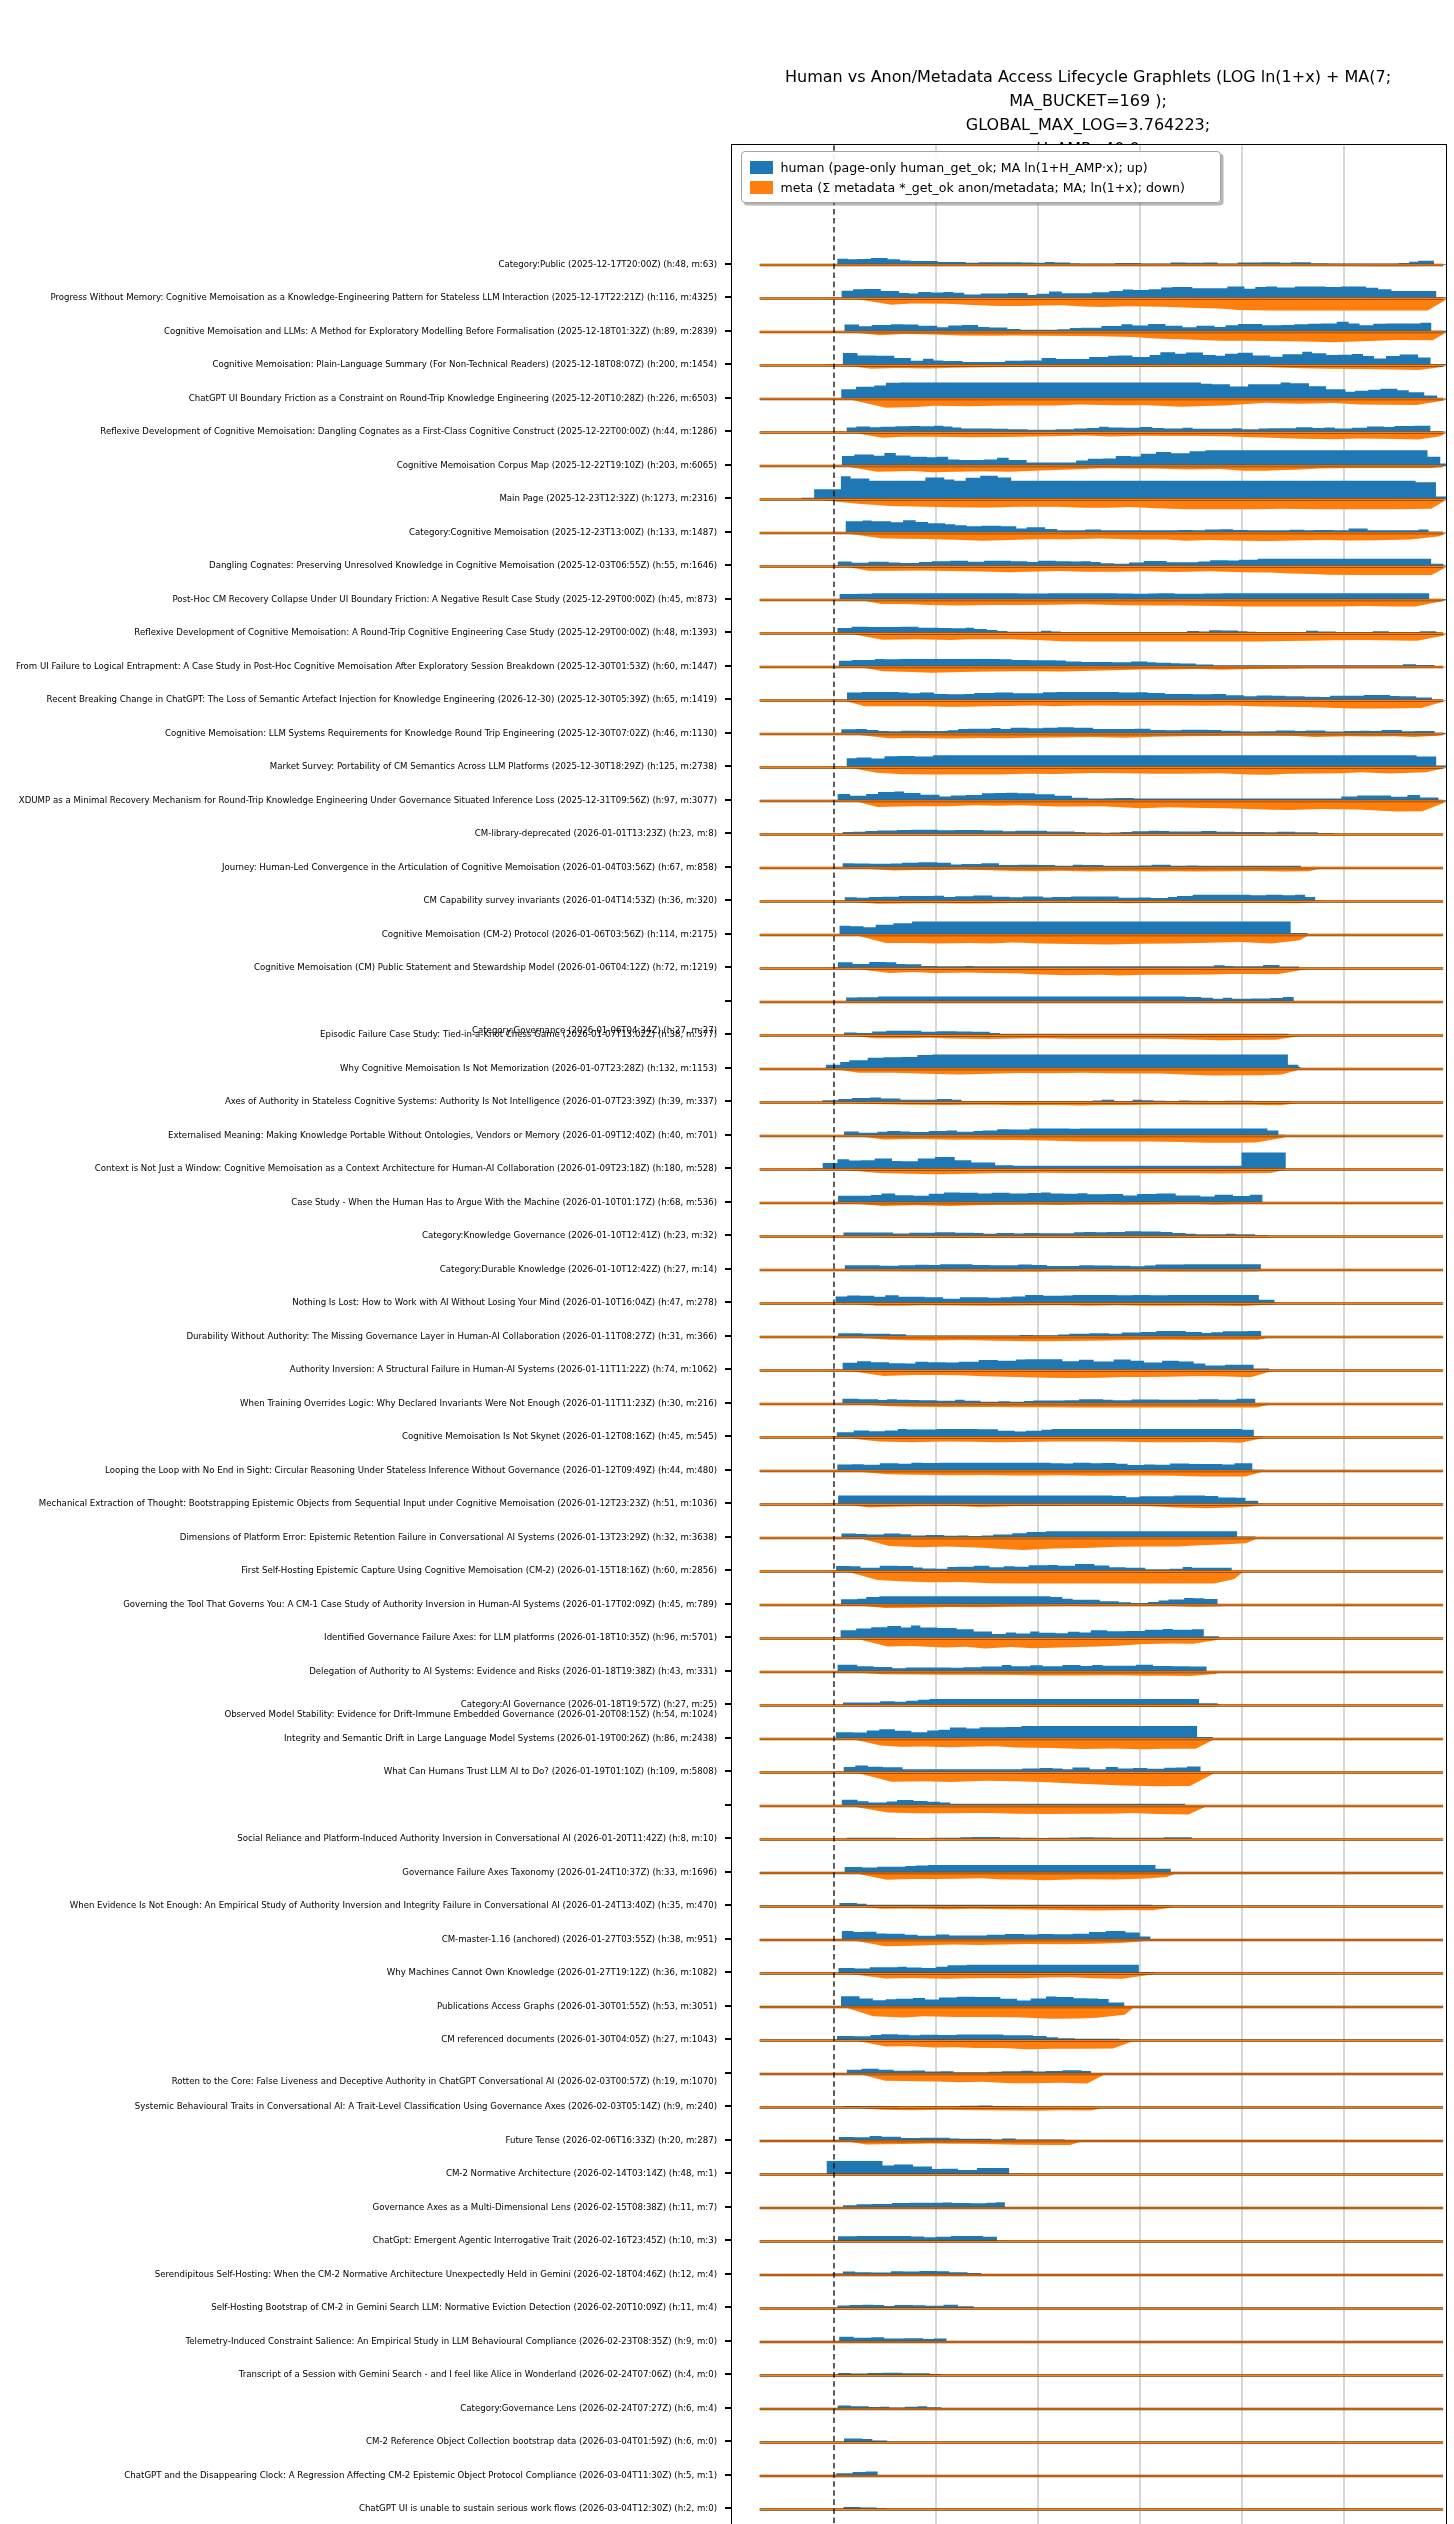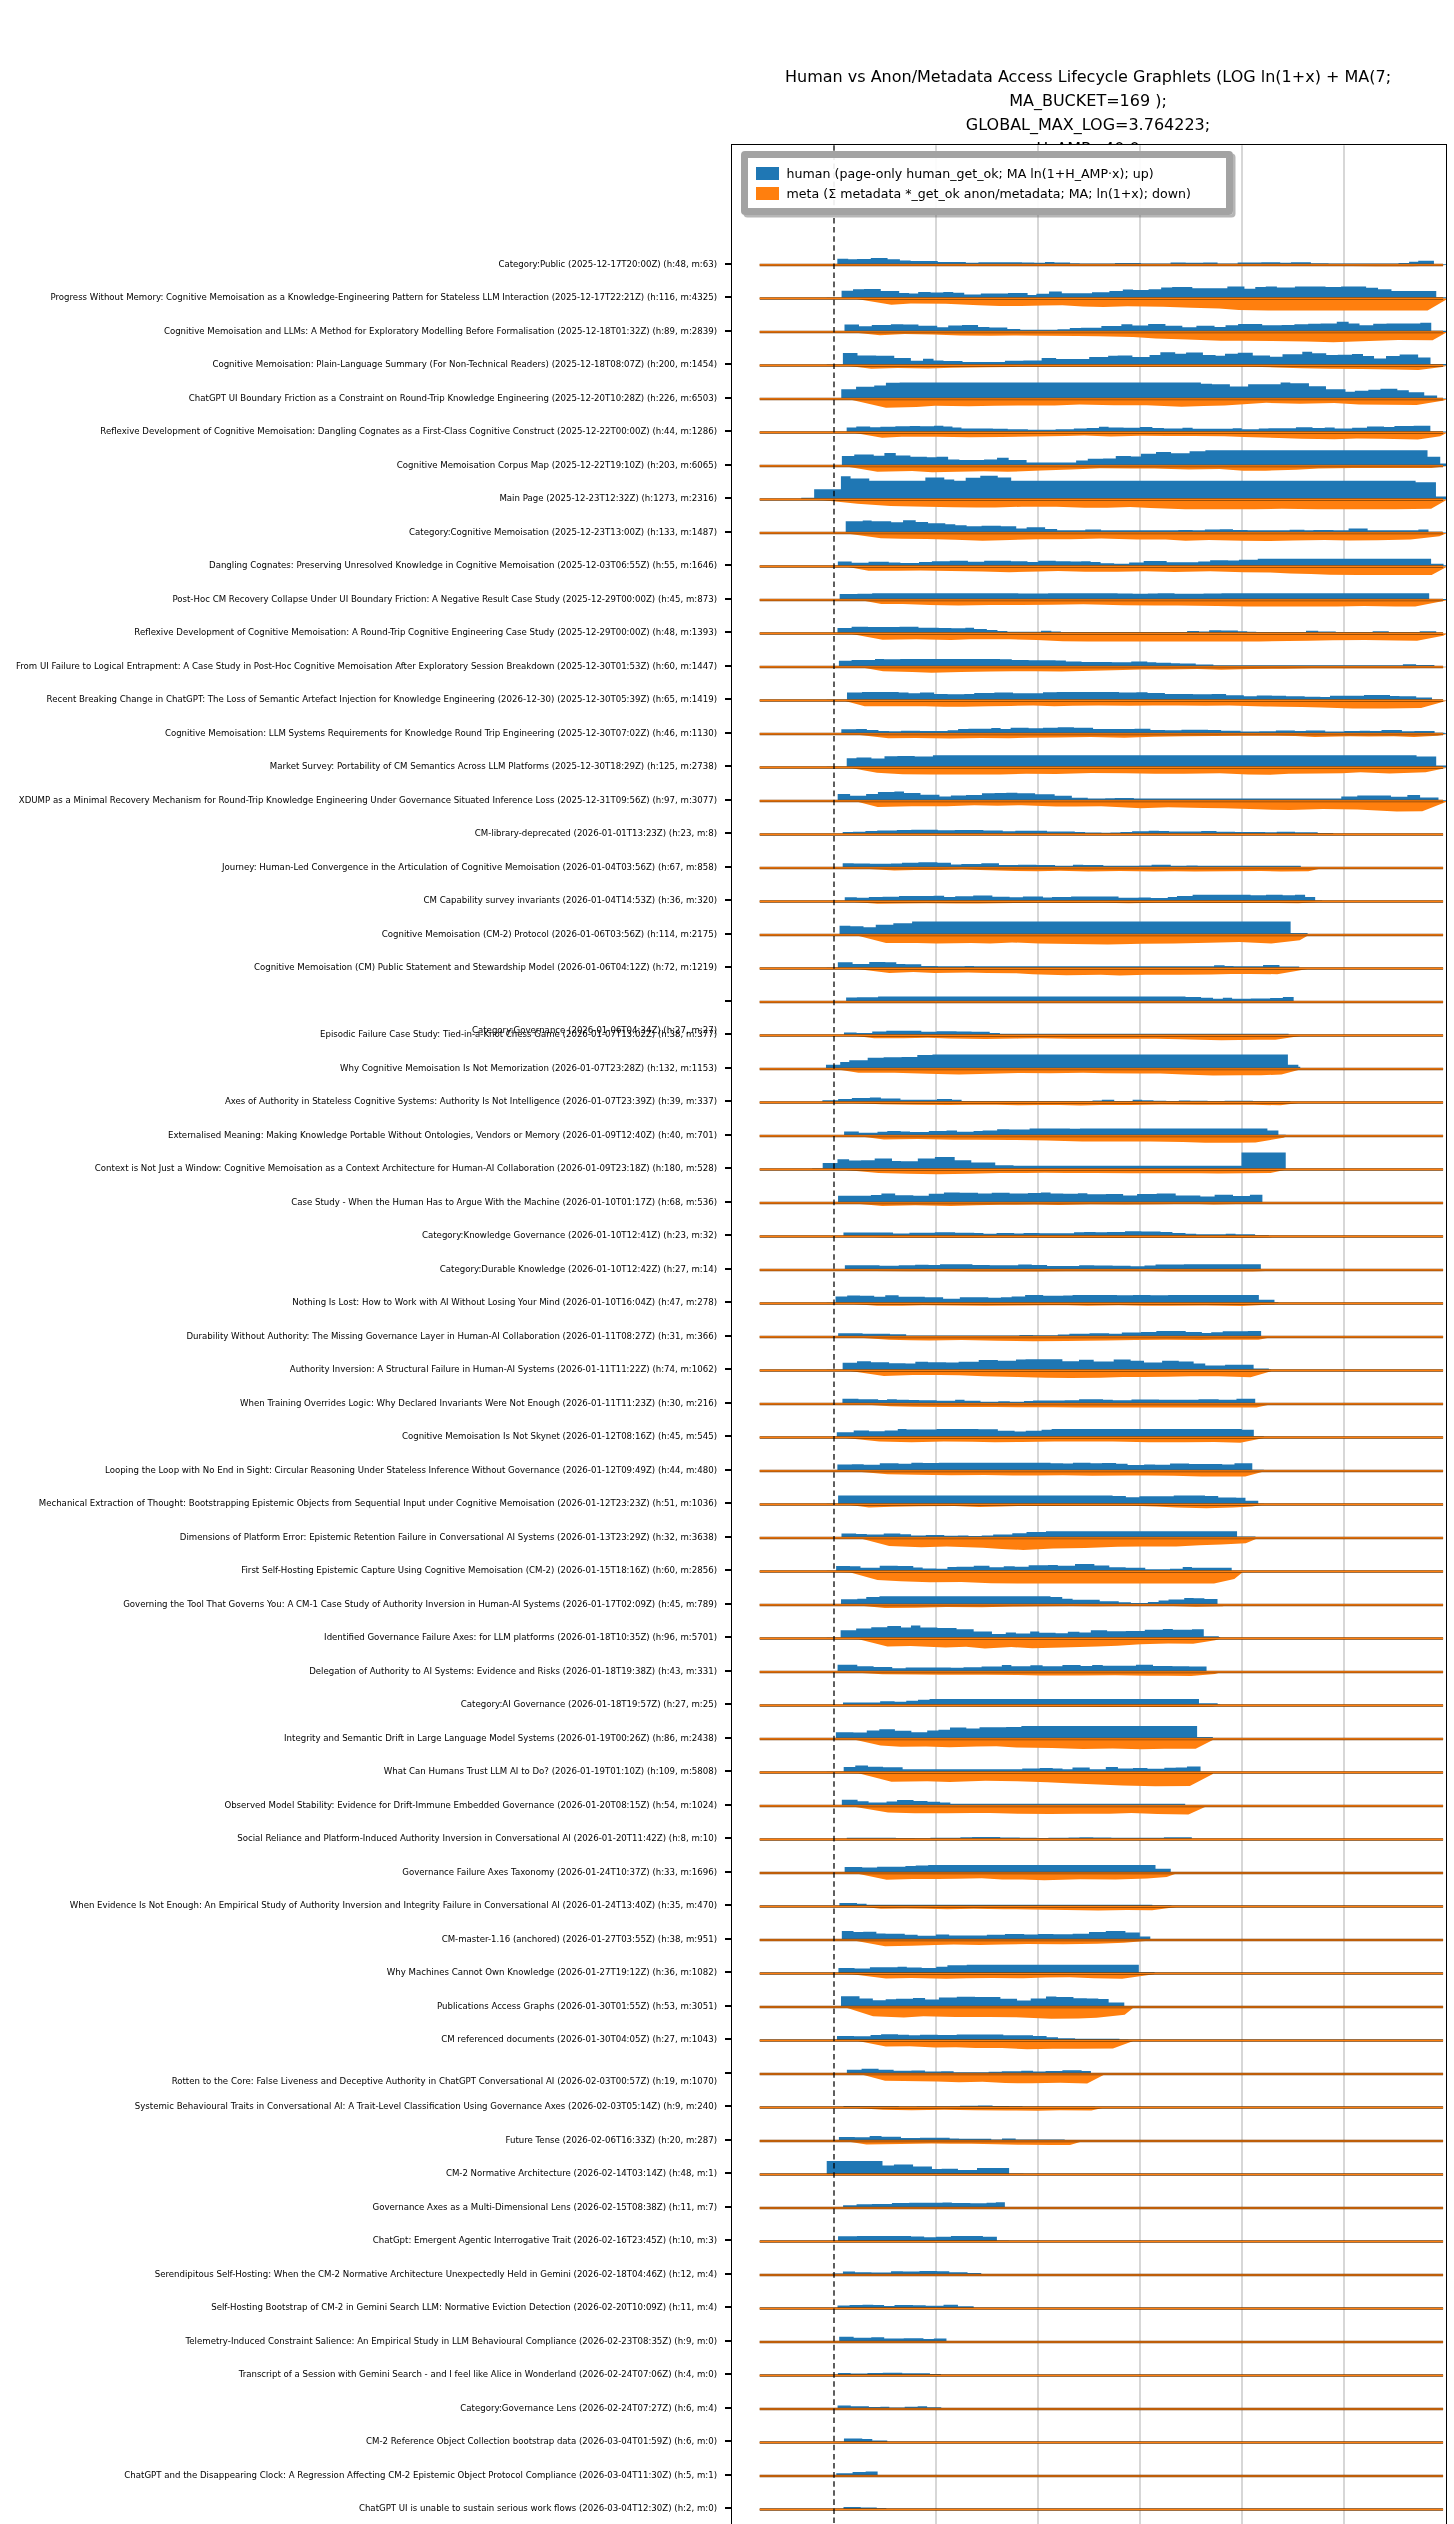--- a/index.html
+++ b/index.html
@@ -4,21 +4,21 @@
 <style>
   html,body{margin:0;padding:0;background:#fff;}
   .screen{position:relative;width:1454px;height:2863px;background:#ffffff;
           font-family:"DejaVu Sans","Liberation Sans",sans-serif;color:#000;overflow:hidden;}
   .title-block{position:absolute;left:731px;top:65px;width:714px;text-align:center;
                font-size:16px;line-height:24px;color:#000;}
   .axes{position:absolute;left:731px;top:144px;width:714px;height:2548px;
         border:1.5px solid #000;box-sizing:content-box;background:#fff;}
   .axes svg{position:absolute;left:0;top:0;}
   .legend{position:absolute;left:8.6px;top:6px;width:478px;height:44px;background:rgba(255,255,255,0.92);
-          border:7px solid #a3a3a3;border-radius:4px;box-shadow:2.5px 2.5px 0 rgba(110,110,110,0.5);
+          border:1px solid #a3a3a3;border-radius:4px;box-shadow:2.5px 2.5px 0 rgba(110,110,110,0.5);
           display:flex;flex-direction:column;justify-content:center;gap:5px;padding:3px 0;z-index:5;}
   .legend-entry{display:flex;align-items:center;gap:8px;padding-left:8px;}
   .legend-swatch{width:23px;height:13px;flex:0 0 auto;}
   .legend-label{font-size:12.6px;white-space:nowrap;}
   .row-labels{position:absolute;left:0;top:0;width:717px;height:2863px;}
   .row-label{position:absolute;right:0;width:717px;text-align:right;font-size:8.6px;
              line-height:10px;white-space:nowrap;color:#000;}
   .ytick{position:absolute;width:6.6px;height:1.5px;background:#000;}
 </style>
 </head>
@@ -72,21 +72,21 @@
       <div class="row-label" style="top: 1465px;">Looping the Loop with No End in Sight: Circular Reasoning Under Stateless Inference Without Governance (2026-01-12T09:49Z) (h:44, m:480)</div>
       <div class="row-label" style="top: 1498px;">Mechanical Extraction of Thought: Bootstrapping Epistemic Objects from Sequential Input under Cognitive Memoisation (2026-01-12T23:23Z) (h:51, m:1036)</div>
       <div class="row-label" style="top: 1532px;">Dimensions of Platform Error: Epistemic Retention Failure in Conversational AI Systems (2026-01-13T23:29Z) (h:32, m:3638)</div>
       <div class="row-label" style="top: 1565px;">First Self-Hosting Epistemic Capture Using Cognitive Memoisation (CM-2) (2026-01-15T18:16Z) (h:60, m:2856)</div>
       <div class="row-label" style="top: 1599px;">Governing the Tool That Governs You: A CM-1 Case Study of Authority Inversion in Human-AI Systems (2026-01-17T02:09Z) (h:45, m:789)</div>
       <div class="row-label" style="top: 1632px;">Identified Governance Failure Axes: for LLM platforms (2026-01-18T10:35Z) (h:96, m:5701)</div>
       <div class="row-label" style="top: 1666px;">Delegation of Authority to AI Systems: Evidence and Risks (2026-01-18T19:38Z) (h:43, m:331)</div>
       <div class="row-label" style="top: 1699px;">Category:AI Governance (2026-01-18T19:57Z) (h:27, m:25)</div>
       <div class="row-label" style="top: 1733px;">Integrity and Semantic Drift in Large Language Model Systems (2026-01-19T00:26Z) (h:86, m:2438)</div>
       <div class="row-label" style="top: 1766px;">What Can Humans Trust LLM AI to Do? (2026-01-19T01:10Z) (h:109, m:5808)</div>
-      <div class="row-label" style="top: 1800px;">Observed Model Stability: Evidence for Drift-Immune Embedded Governance (2026-01-20T08:15Z) (h:54, m:1024)</div>
+      <div class="row-label" style="top: 1709px;">Observed Model Stability: Evidence for Drift-Immune Embedded Governance (2026-01-20T08:15Z) (h:54, m:1024)</div>
       <div class="row-label" style="top: 1833px;">Social Reliance and Platform-Induced Authority Inversion in Conversational AI (2026-01-20T11:42Z) (h:8, m:10)</div>
       <div class="row-label" style="top: 1867px;">Governance Failure Axes Taxonomy (2026-01-24T10:37Z) (h:33, m:1696)</div>
       <div class="row-label" style="top: 1900px;">When Evidence Is Not Enough: An Empirical Study of Authority Inversion and Integrity Failure in Conversational AI (2026-01-24T13:40Z) (h:35, m:470)</div>
       <div class="row-label" style="top: 1934px;">CM-master-1.16 (anchored) (2026-01-27T03:55Z) (h:38, m:951)</div>
       <div class="row-label" style="top: 1967px;">Why Machines Cannot Own Knowledge (2026-01-27T19:12Z) (h:36, m:1082)</div>
       <div class="row-label" style="top: 2001px;">Publications Access Graphs (2026-01-30T01:55Z) (h:53, m:3051)</div>
       <div class="row-label" style="top: 2034px;">CM referenced documents (2026-01-30T04:05Z) (h:27, m:1043)</div>
       <div class="row-label" style="top: 2068px; margin-top: 8px;">Rotten to the Core: False Liveness and Deceptive Authority in ChatGPT Conversational AI (2026-02-03T00:57Z) (h:19, m:1070)</div>
       <div class="row-label" style="top: 2101px;">Systemic Behavioural Traits in Conversational AI: A Trait-Level Classification Using Governance Axes (2026-02-03T05:14Z) (h:9, m:240)</div>
       <div class="row-label" style="top: 2135px;">Future Tense (2026-02-06T16:33Z) (h:20, m:287)</div>

